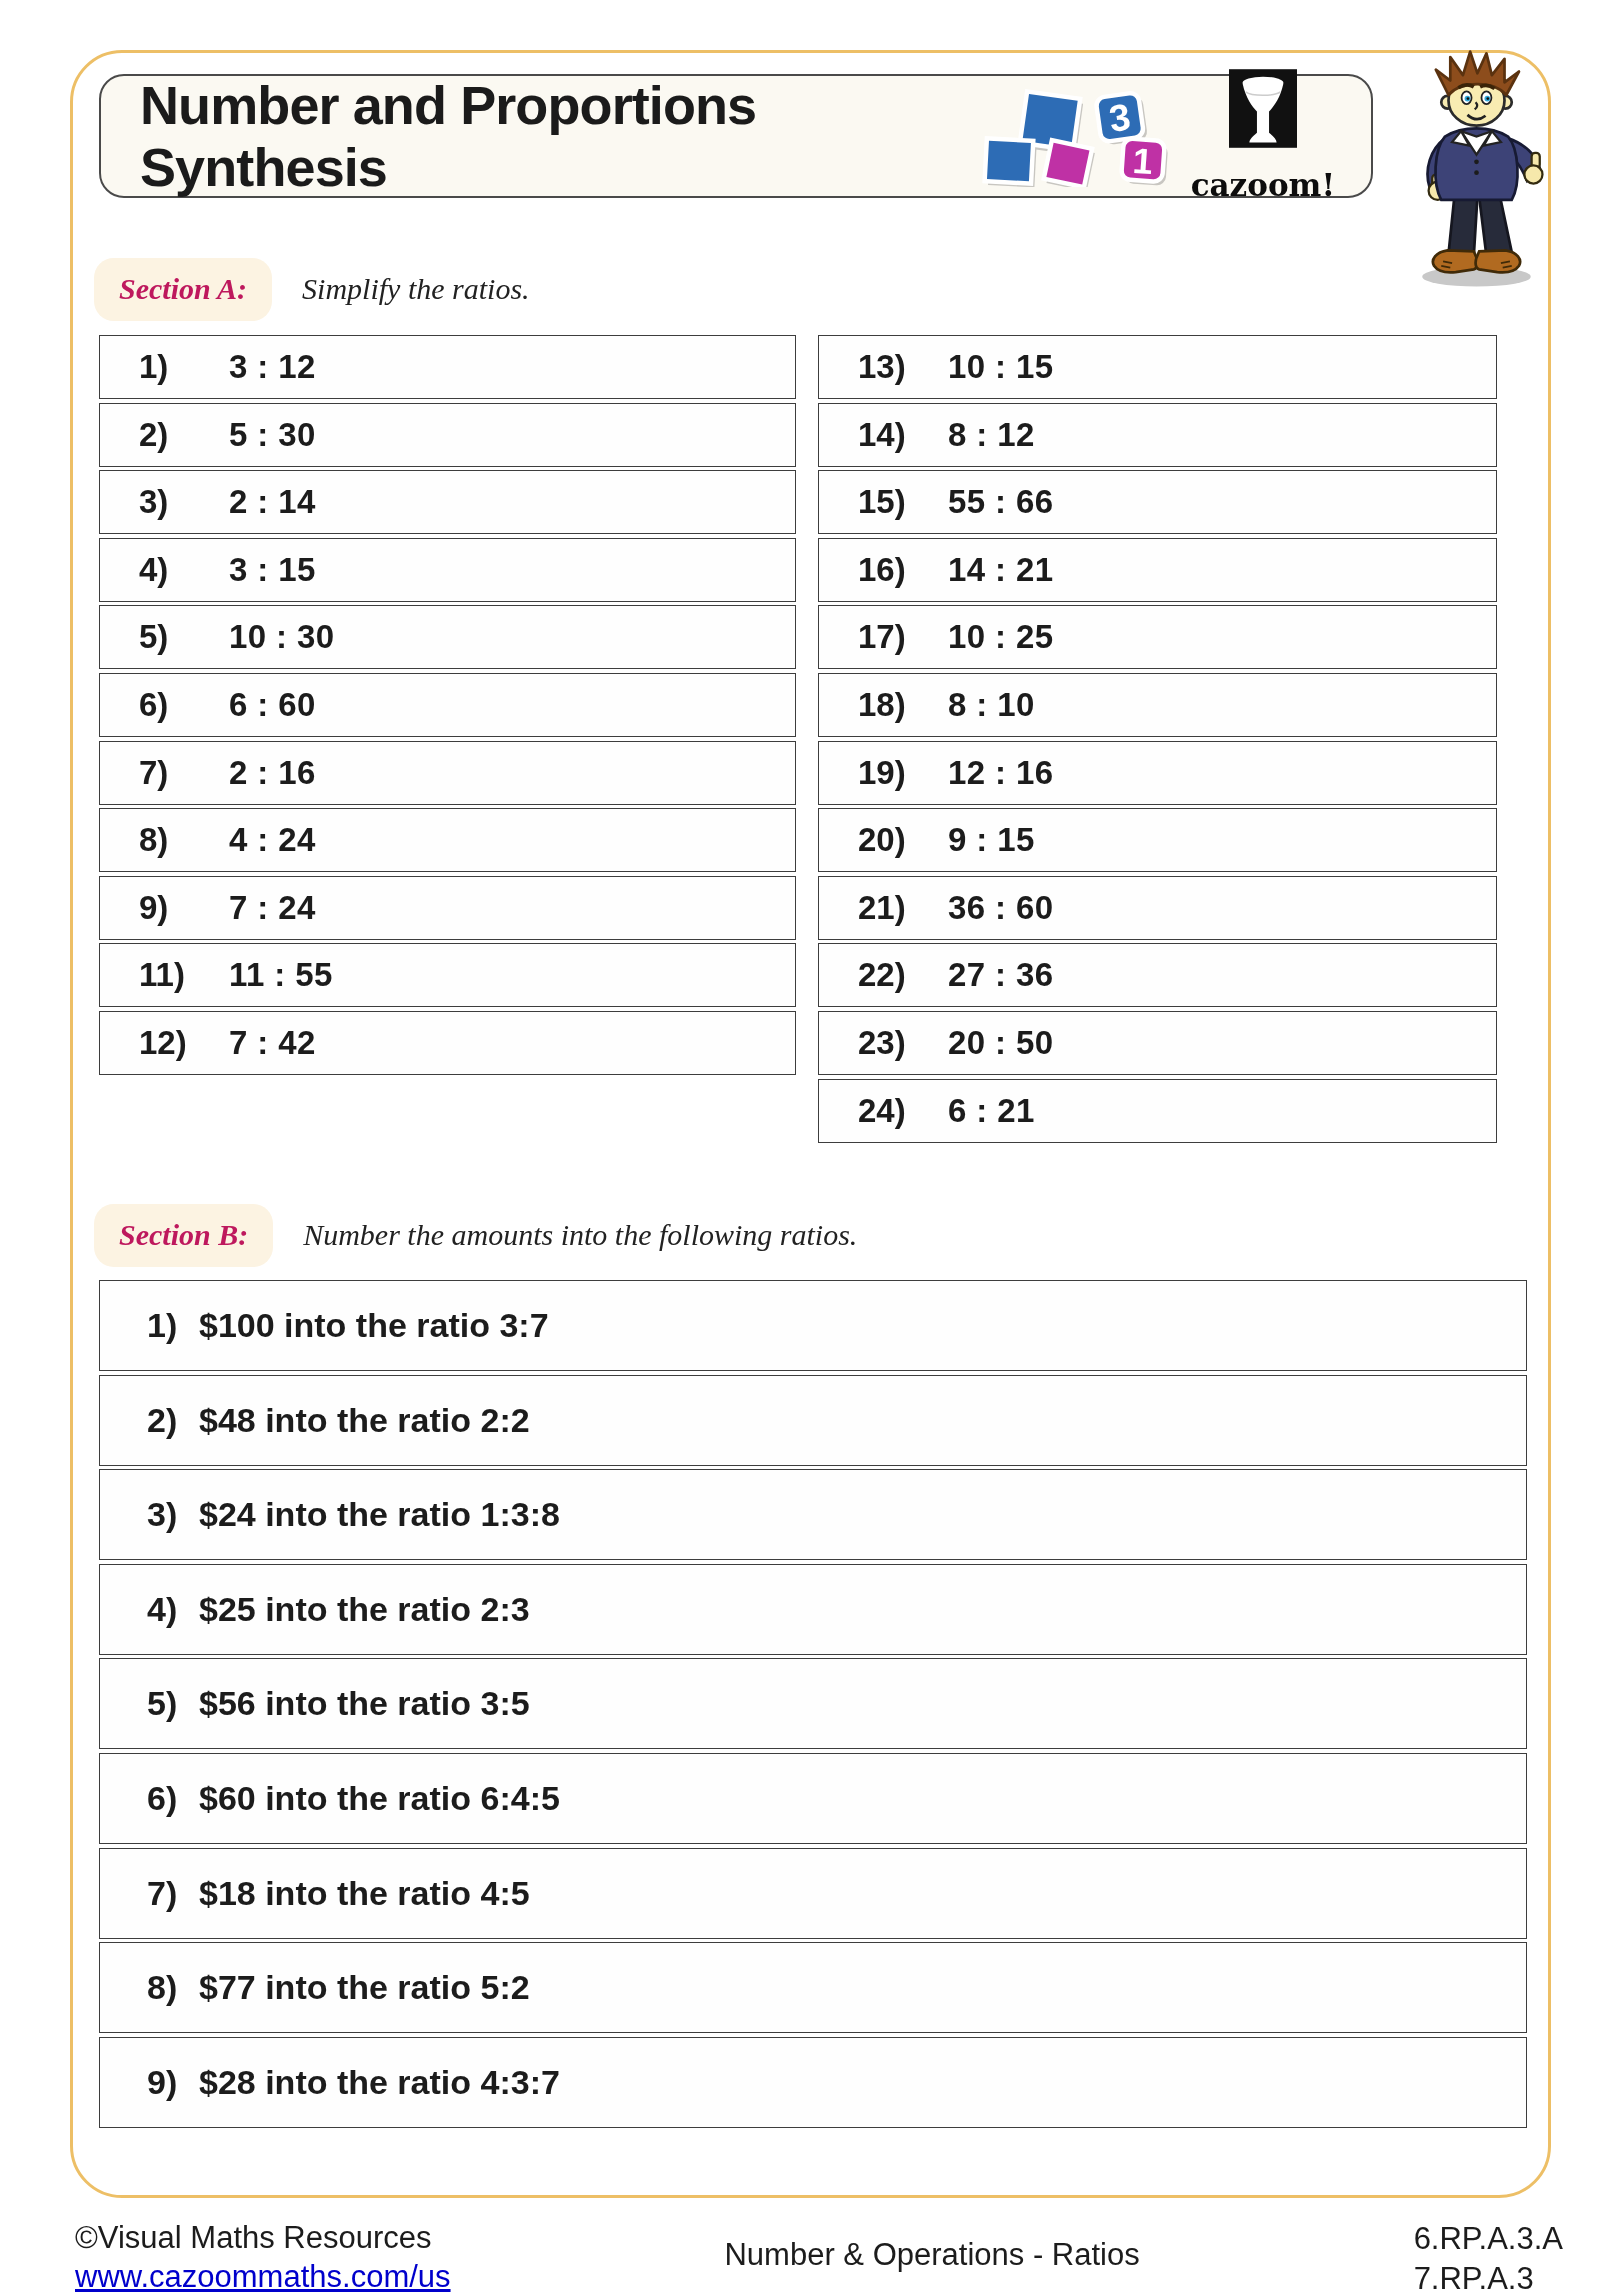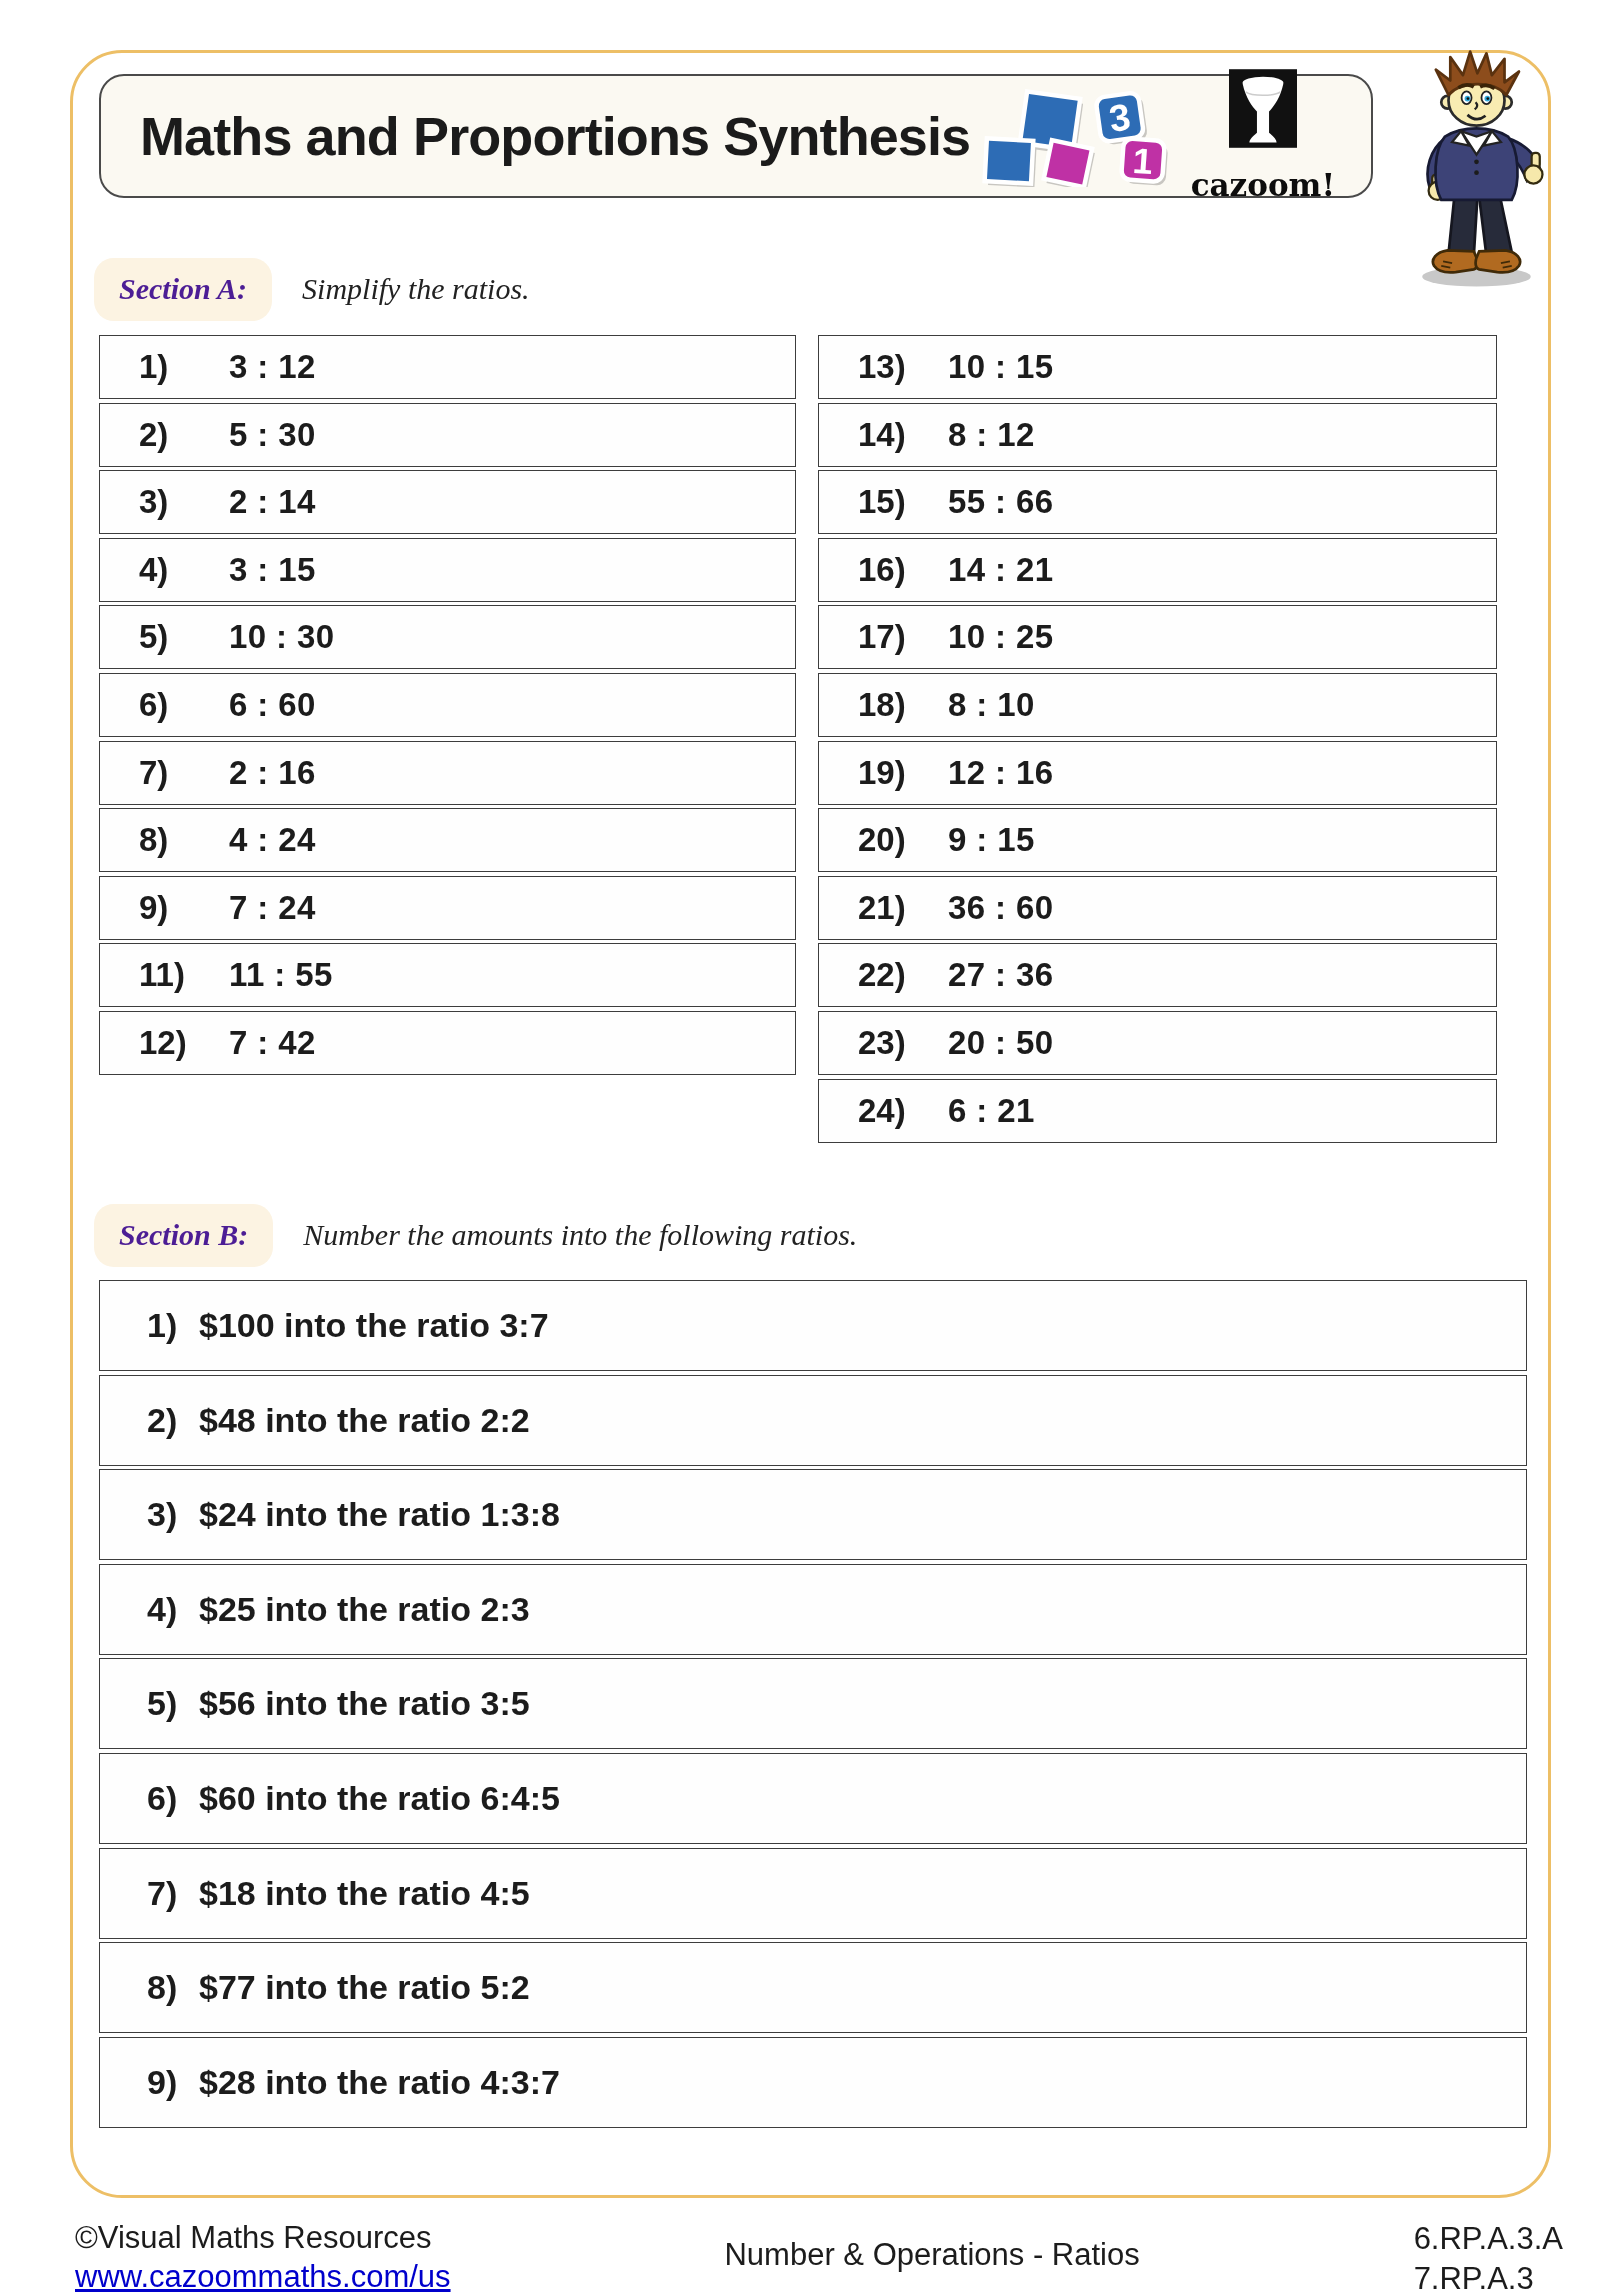--- a/index.html
+++ b/index.html
@@ -31,21 +31,21 @@
   .mascot{position:absolute;left:1388px;top:48px;width:177px;height:244px;}
   
   .section-head{
     position:absolute;display:flex;align-items:center;gap:30px;
     font-family:"Liberation Serif",serif;
   }
   .section-head.a{left:94px;top:258px;}
   .section-head.b{left:94px;top:1204px;}
   .section-label{
     background:#fcf3e2;border-radius:19.7px;padding:14.3px 25px;
-    font-weight:bold;font-style:italic;font-size:30px;color:#4c1d95;
+    font-weight:bold;font-style:italic;font-size:30px;color:#be185d;
   }
   .section-instruction{font-style:italic;font-size:30px;color:#222;}
   
   .cols{position:absolute;display:flex;flex-direction:column;gap:3.6px;}
   .col-a-left{left:99px;top:335px;width:697px;}
   .col-a-right{left:818px;top:335px;width:679px;}
   .col-b{left:99px;top:1280px;width:1428px;}
   .row{
     background:#fefefe;border:1.8px solid #3d3d3d;box-sizing:border-box;
     display:flex;align-items:center;
@@ -68,21 +68,21 @@
   .f-link{color:#0000cc;text-decoration:underline;cursor:pointer;}
   .f-center{padding-top:18px;font-size:31px;}
   .f-right{display:flex;flex-direction:column;line-height:1.3;align-items:flex-start;}
 </style>
 </head>
 <body>
 
 <div class="outer-border"></div>
 
 <div class="title-box">
-  <h1 class="page-title">Maths and Proportions Synthesis</h1>
+  <h1 class="page-title">Number and Proportions Synthesis</h1>
   <div class="logo-wrap">
     <svg width="193" height="102" viewBox="0 0 216 114">
 
       <g opacity="0.25">
         <g transform="rotate(8 84 40)">
             <rect x="58" y="16" width="60" height="58" fill="#333"></rect>
           </g>
         <g transform="rotate(3 38 85)">
             <rect x="16" y="65" width="52" height="48" fill="#333"></rect>
           </g>

